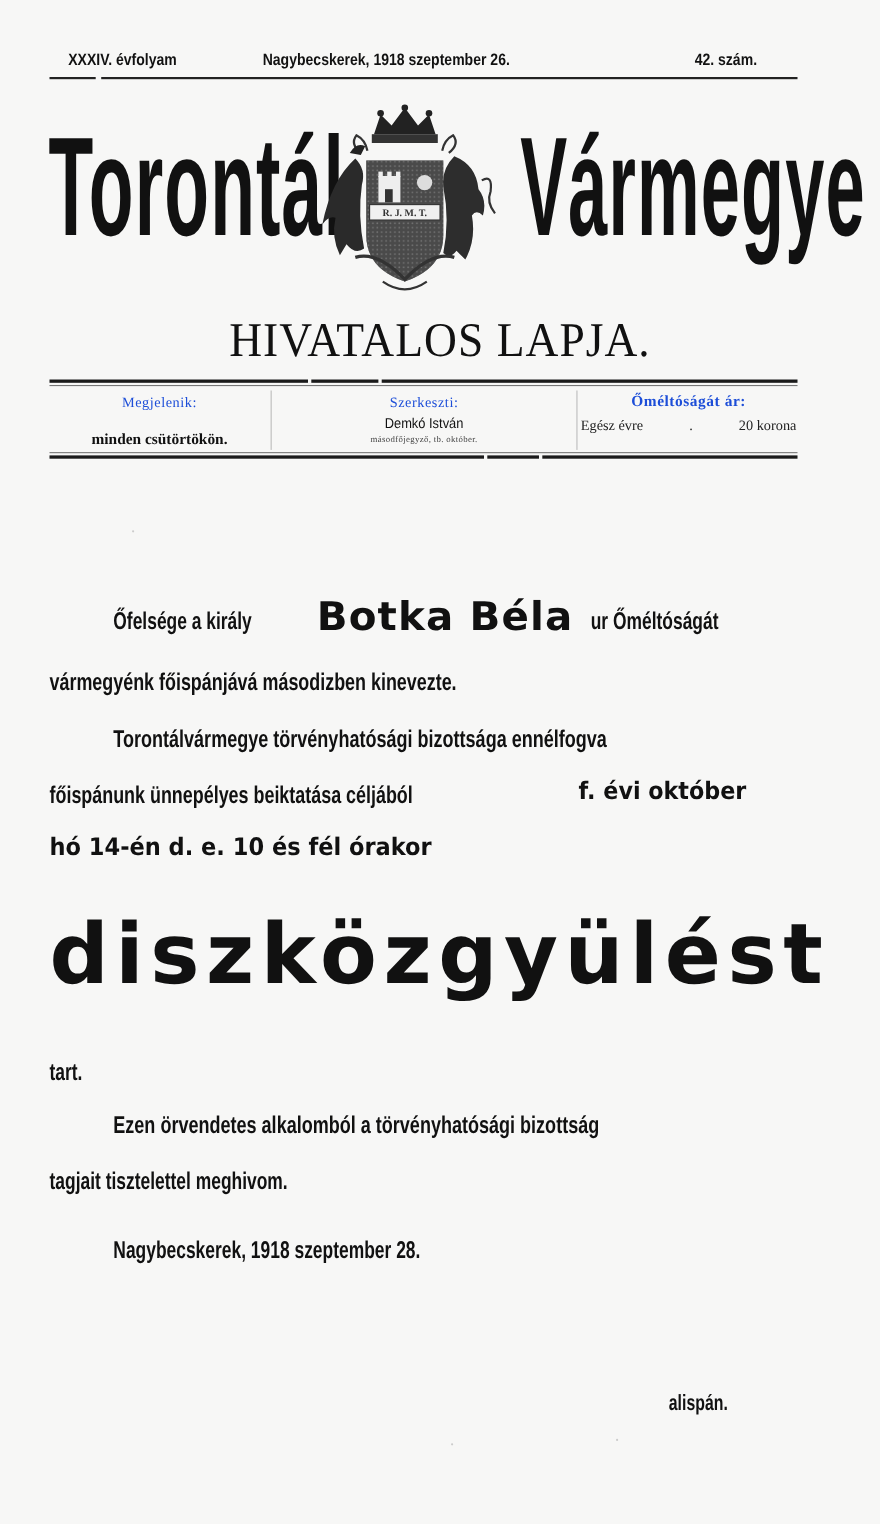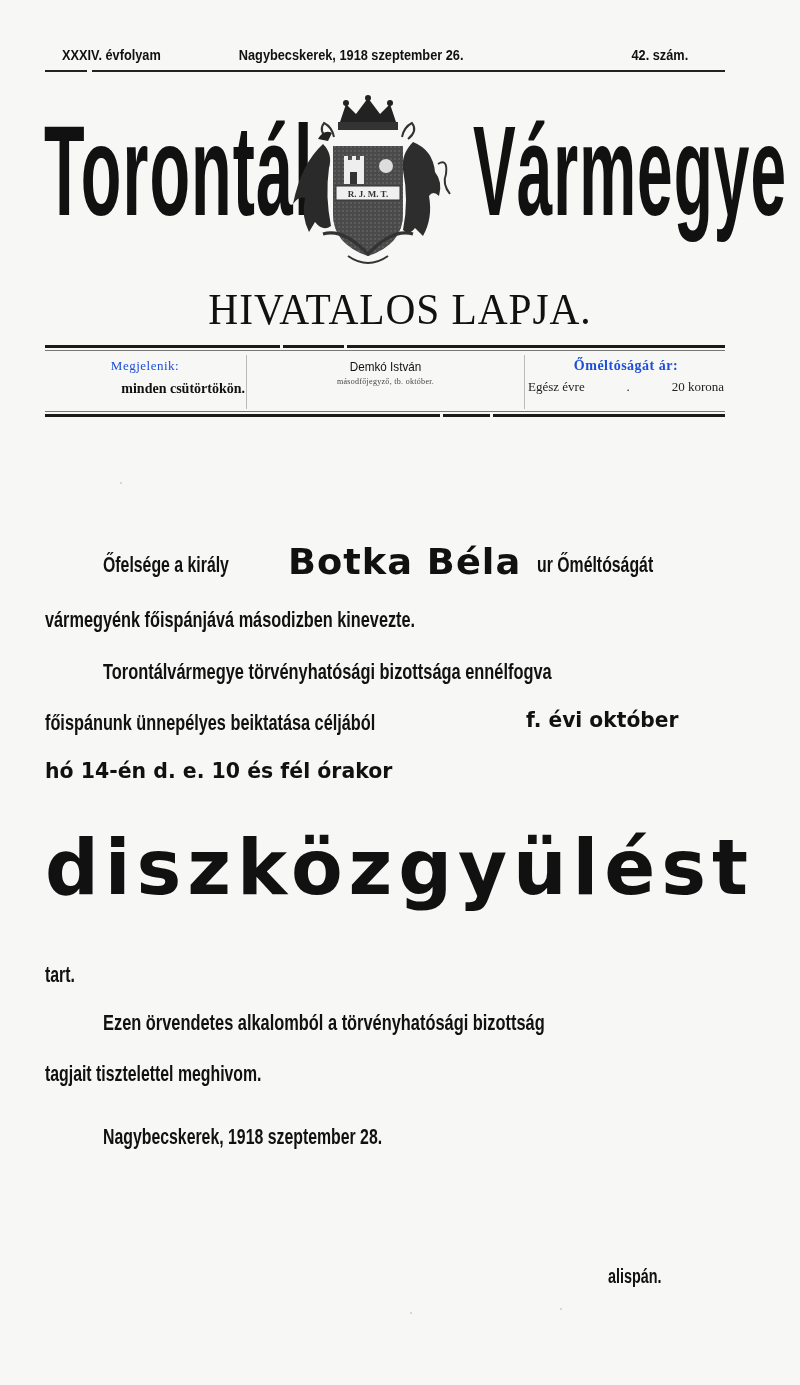--- a/index.html
+++ b/index.html
@@ -163,24 +163,25 @@
 
   <div class="subtitle">HIVATALOS LAPJA.</div>
 
   <div class="band-rule br1"></div>
   <div class="band-rule br1b"></div>
   <div class="band-gap" style="left:280px; top:332px; height:5px;"></div>
   <div class="band-gap" style="left:344px; top:332px; height:5px;"></div>
 
   <div class="info-col col1">
     <div class="col-label">Megjelenik:</div>
-    <div class="col-value" style="font-size:14px; margin-top:4px;text-align:right;">minden csütörtökön.</div>
+    <div class="col-value" style="font-size:14px; margin-top:16px;">minden csütörtökön.</div>
   </div>
   <div class="vsep" style="left:246px;"></div>
   <div class="info-col col2">
+    <div class="col-label">Szerkeszti:</div>
     <div class="col-value col-value-sans">Demkó István</div>
     <div class="col-small">másodfőjegyző, tb. október.</div>
   </div>
   <div class="vsep" style="left:524px;"></div>
   <div class="info-col col3">
     <div class="col-label">Őméltóságát ár:</div>
     <div class="price-row" style="margin-top:4px;">
       <span>Egész évre</span>
       <span>.</span>
       <span>20 korona</span>

